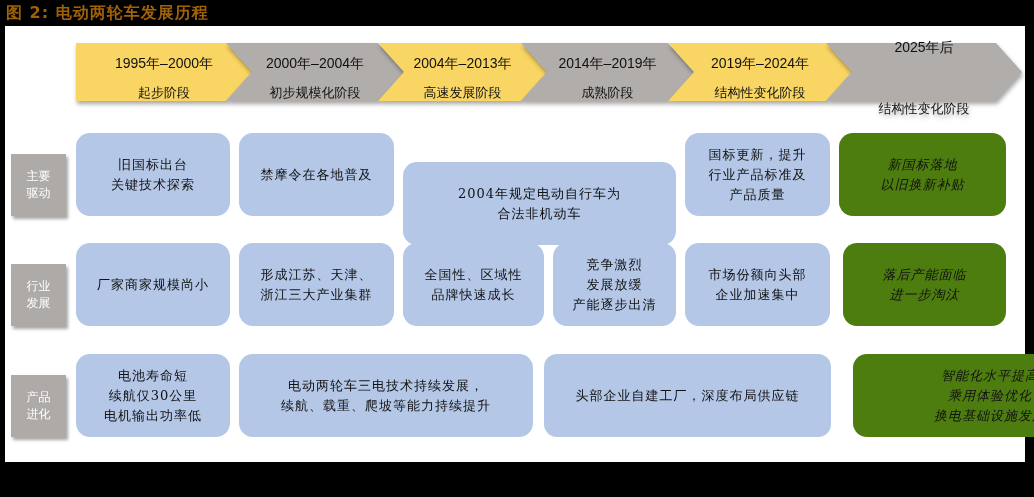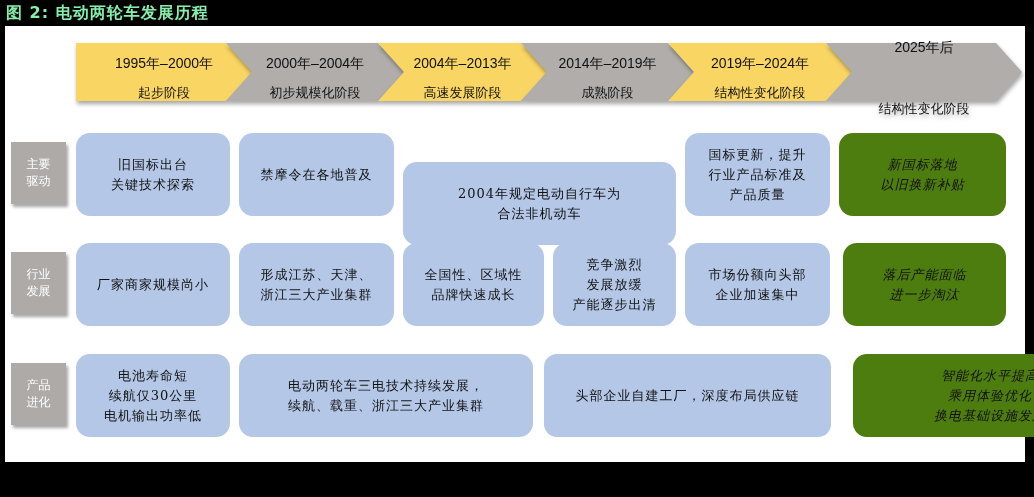--- a/index.html
+++ b/index.html
@@ -1,29 +1,29 @@
 <!DOCTYPE html>
 <html><head>
 <meta charset="utf-8">
 <style>
   html, body { margin:0; padding:0; }
   body { width:1034px; height:497px; background:#000; position:relative; overflow:hidden;
          font-family:"DejaVu Serif","Liberation Serif",serif; }
-  .title { position:absolute; left:6px; top:3px; color:#86efac; font-size:16px; font-weight:bold;
+  .title { position:absolute; left:6px; top:3px; color:#a16207; font-size:16px; font-weight:bold;
            font-family:"DejaVu Sans","Liberation Sans",sans-serif; letter-spacing:1px; line-height:20px; }
   .panel { position:absolute; left:5px; top:26px; width:1020px; height:436px; background:#fff; }
   .chev { position:absolute; top:43px; height:58px; display:flex; flex-direction:column;
           align-items:center; justify-content:center; font-size:13px; color:#111; line-height:18px;
           filter: drop-shadow(1px 3px 2px rgba(0,0,0,0.35)); }
   .chev .shape { position:absolute; inset:0; }
   .chev .t { position:relative; z-index:1; text-align:center; white-space:nowrap;margin-top:12px; }
   .chev .y { font-family:"Liberation Sans","DejaVu Sans",sans-serif; font-size:14px; }
   .side { position:absolute; left:11px; width:55px; height:62px; background:#ADAAA8; color:#fff;
           font-size:12px; line-height:17px; display:flex; align-items:center; justify-content:center;
-          text-align:center; box-shadow:2px 3px 3px rgba(0,0,0,0.35); }
+          text-align:center; box-shadow:2px 3px 3px rgba(0,0,0,0.35);margin-top:12px; }
   .box { position:absolute; border-radius:14px; background:#B4C7E7; color:#111; font-size:13px;
          line-height:20px; display:flex; align-items:center; justify-content:center; text-align:center;
          white-space:pre-line; letter-spacing:1px; }
   .box.dark { background:#4d7c0f;font-style:italic; }
 </style>
 </head>
 <body>
 
 <div class="title">图 2:  电动两轮车发展历程</div>
 <div class="panel"></div>
@@ -99,17 +99,17 @@
 产能逐步出清</div>
 <div class="box" style="left:685px;top:243px;width:145px;height:83px;">市场份额向头部
 企业加速集中</div>
 <div class="box dark" style="left:843px;top:243px;width:163px;height:83px;">落后产能面临
 进一步淘汰</div>
 
 <div class="box" style="left:76px;top:354px;width:154px;height:83px;">电池寿命短
 续航仅30公里
 电机输出功率低</div>
 <div class="box" style="left:239px;top:354px;width:294px;height:83px;">电动两轮车三电技术持续发展，
-续航、载重、浙江三大产业集群</div>
+续航、载重、爬坡等能力持续提升</div>
 <div class="box" style="left:544px;top:354px;width:287px;height:83px;border-radius:13px;">头部企业自建工厂，深度布局供应链</div>
 <div class="box dark" style="left:853px;top:354px;width:194px;height:83px;padding-left:40px;">智能化水平提高
 乘用体验优化
 换电基础设施发展</div>
 
 </body></html>

